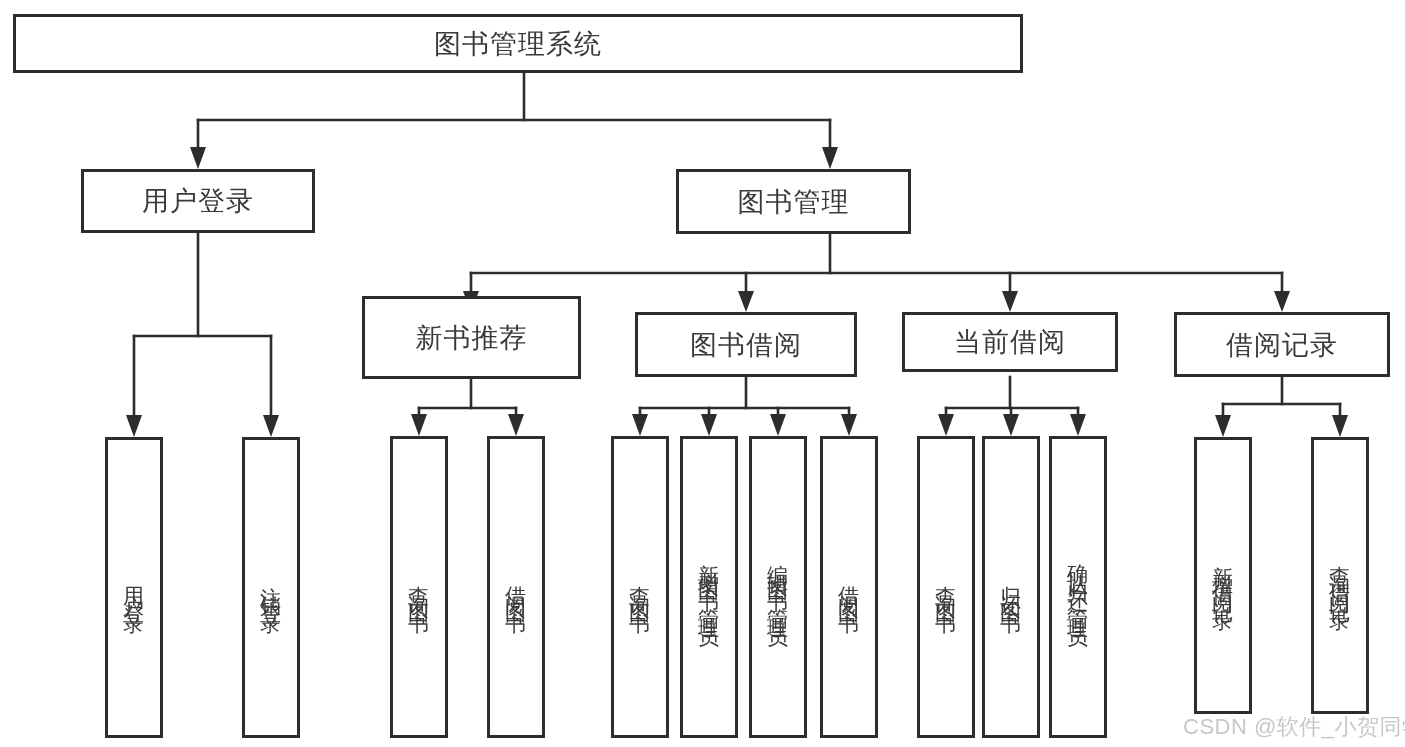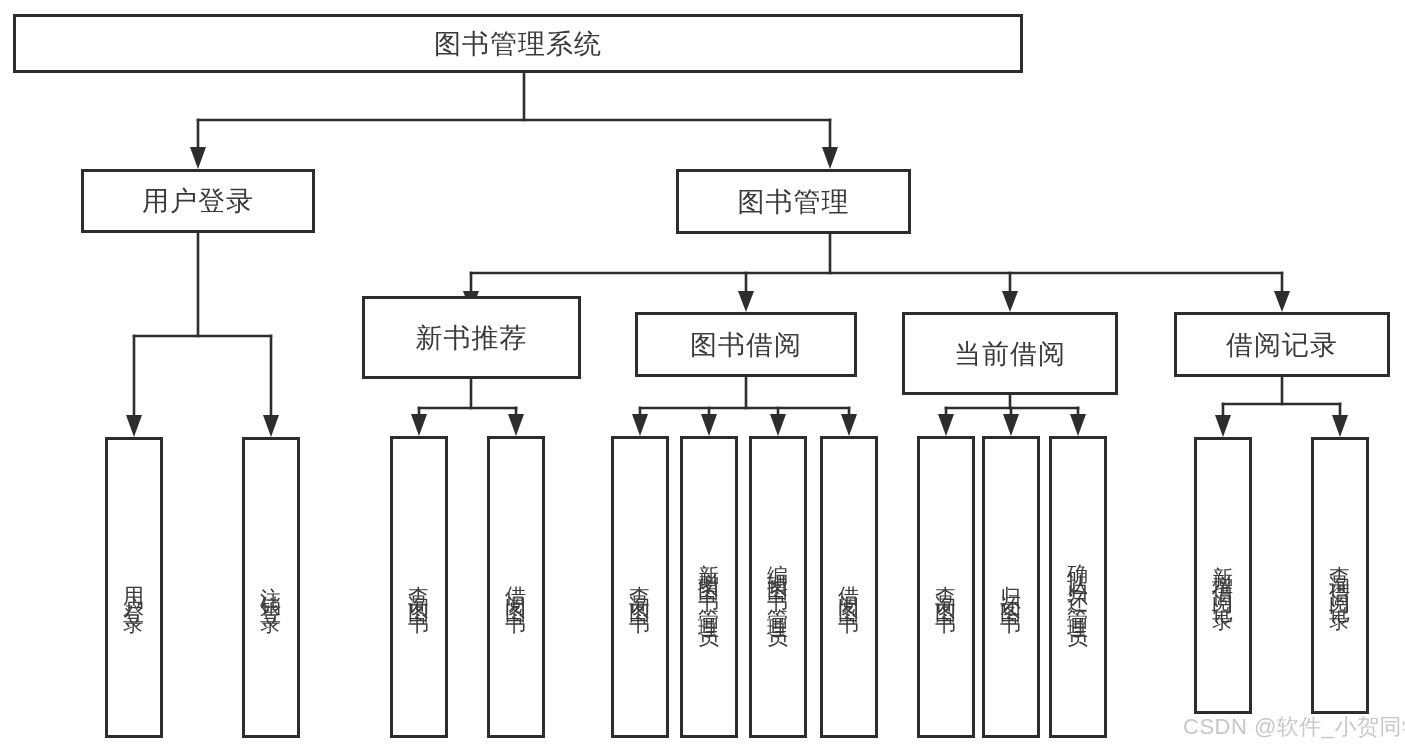--- a/index.html
+++ b/index.html
@@ -143,21 +143,21 @@
     </g>
   </svg>
 
   <div class="hbox" style="left:13px; top:14px; width:1010px; height:59px;">图书管理系统</div>
 
   <div class="hbox" style="left:81px; top:169px; width:234px; height:64px;">用户登录</div>
   <div class="hbox" style="left:676px; top:169px; width:235px; height:65px;">图书管理</div>
 
   <div class="hbox" style="left:362px; top:296px; width:219px; height:83px;">新书推荐</div>
   <div class="hbox" style="left:635px; top:312px; width:222px; height:65px;">图书借阅</div>
-  <div class="hbox" style="left:902px; top:312px; width:216px; height:83px;">当前借阅</div>
+  <div class="hbox" style="left:902px; top:312px; width:216px; height:60px;">当前借阅</div>
   <div class="hbox" style="left:1174px; top:312px; width:216px; height:65px;">借阅记录</div>
 
   <div class="vbox" style="left:105px; top:437px; width:58px; height:301px;">用户登录</div>
   <div class="vbox" style="left:242px; top:437px; width:58px; height:301px;">注销登录</div>
 
   <div class="vbox" style="left:390px; top:436px; width:58px; height:302px;">查询图书</div>
   <div class="vbox" style="left:487px; top:436px; width:58px; height:302px;">借阅图书</div>
 
   <div class="vbox" style="left:611px; top:436px; width:58px; height:302px;">查询图书</div>
   <div class="vbox" style="left:680px; top:436px; width:58px; height:302px;">新增图书（管理员）</div>

